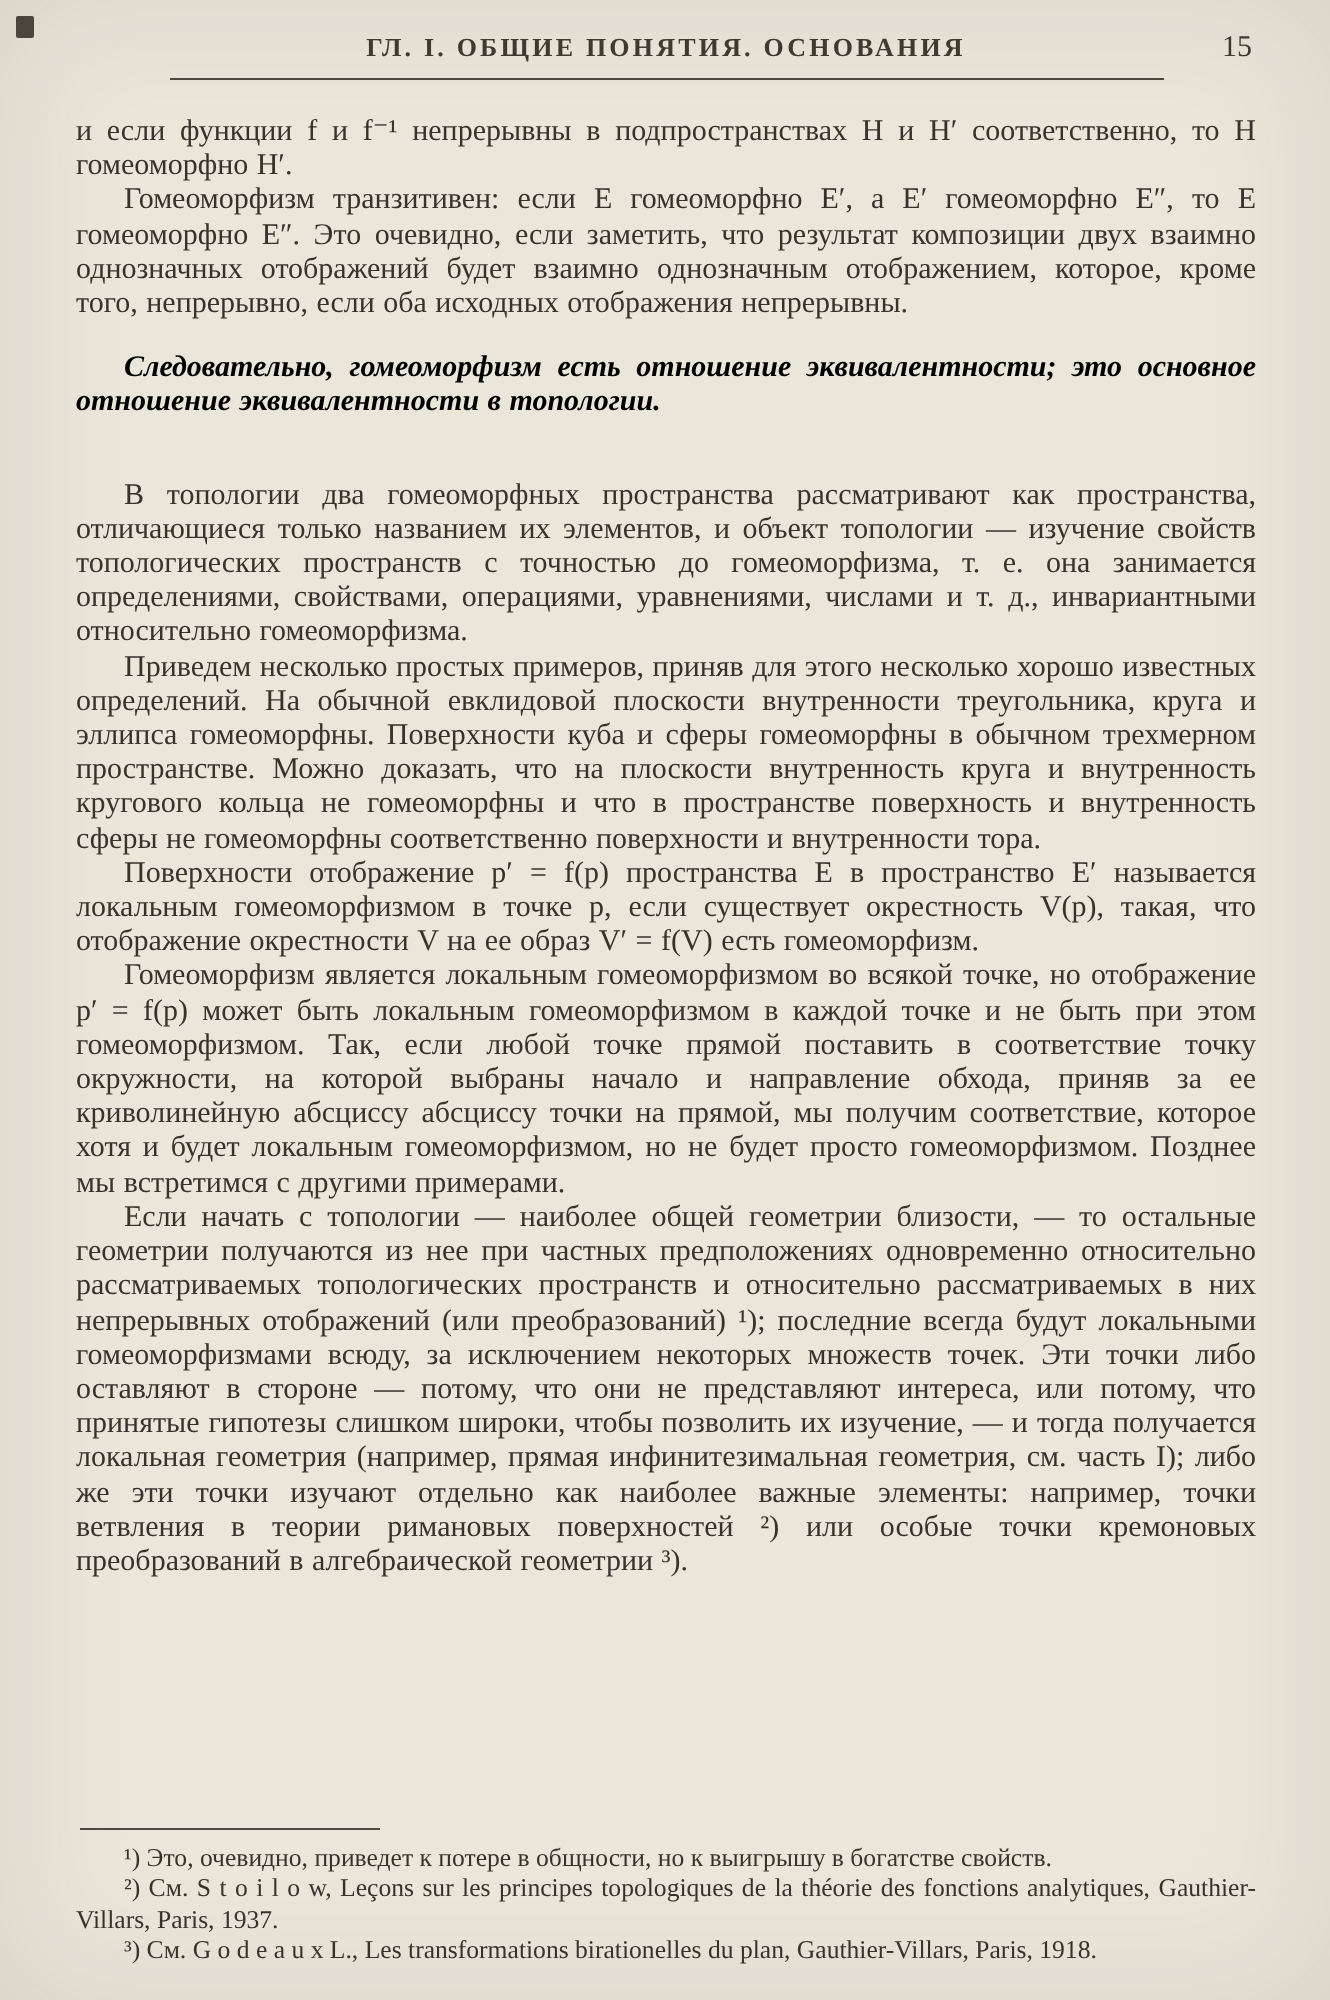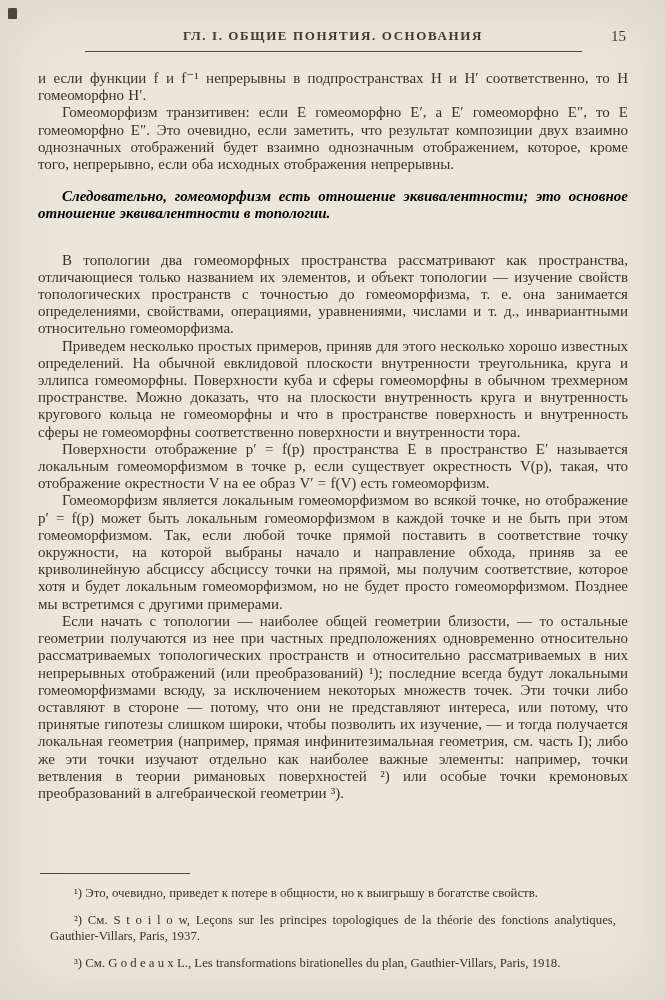--- a/index.html
+++ b/index.html
@@ -11,21 +11,21 @@
     position: relative;
     width: 665px;
     height: 1000px;
     margin: 0;
     background: #eae6da;
     box-shadow: inset 0 0 70px rgba(60,50,30,0.10);
     overflow: hidden;
     display: flex;
     flex-direction: column;
     box-sizing: border-box;
-    padding: 28px 37px 16px 38px;
+    padding: 16px 37px 16px 38px;
     font-family: "Liberation Serif", "DejaVu Serif", serif;
     color: #35332c;
   }
   .corner-mark {
     position: absolute;
     top: 8px;
     left: 8px;
     width: 9px;
     height: 11px;
     background: #4a463c;
@@ -76,21 +76,21 @@
   }
   .footnote-area {
     margin-top: auto;
   }
   .footnote-rule {
     width: 150px;
     border-top: 1.3px solid #4c4940;
     margin: 0 0 7px 2px;
   }
   .footnote-area p.footnote {
-    margin: 12px;
+    margin: 0;
     font-size: 12.8px;
     line-height: 15.6px;
     text-align: justify;
     text-indent: 24px;
   }
 </style>
 </head>
 <body>
 
 <div class="page">

